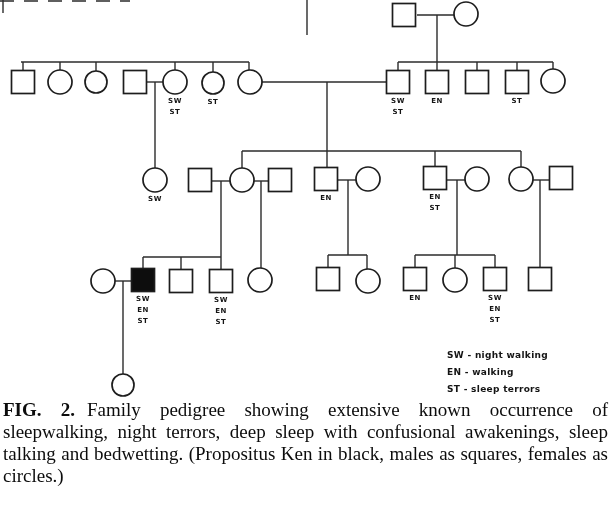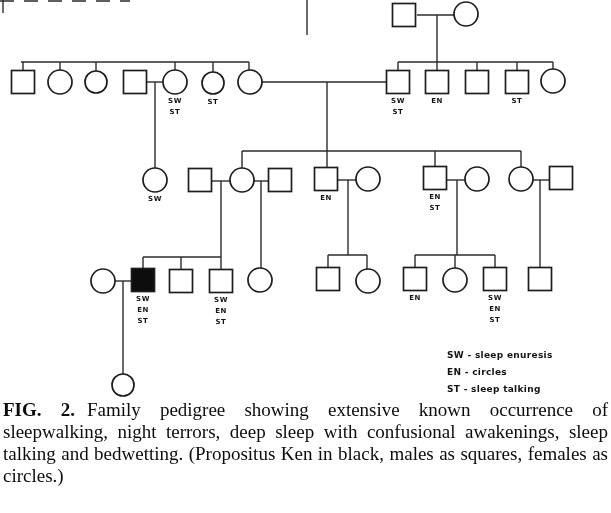--- a/index.html
+++ b/index.html
@@ -128,19 +128,19 @@
       <circle cx="455" cy="280" r="12" class="sym"></circle>
       <rect x="483.5" y="267.5" width="23" height="23" class="sym"></rect>
       <text x="495" y="300" class="symlabel">SW</text>
       <text x="495" y="311" class="symlabel">EN</text>
       <text x="495" y="322" class="symlabel">ST</text>
       <rect x="528.5" y="267.5" width="23" height="23" class="sym"></rect>
       <circle cx="123" cy="385" r="11" class="sym"></circle>
     </svg>
 
   <div class="legend">
-    <div class="legend-row">SW - sleep enuresis</div>
-    <div class="legend-row">EN - circles</div>
-    <div class="legend-row">ST - sleep talking</div>
+    <div class="legend-row">SW - night walking</div>
+    <div class="legend-row">EN - walking</div>
+    <div class="legend-row">ST - sleep terrors</div>
   </div>
 </div>
 
 <p class="caption"><b>FIG. 2.</b><span>Family pedigree showing extensive known occurrence of sleepwalking, night terrors, deep sleep with confusional awakenings, sleep talking and bedwetting. (Propositus Ken in black, males as squares, females as circles.)</span></p>
 
 </body></html>

